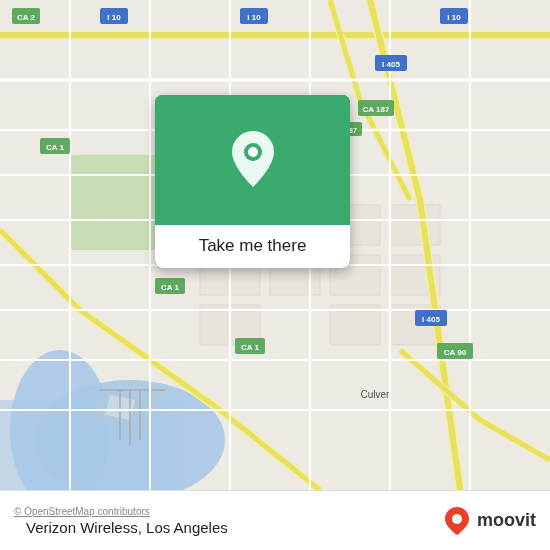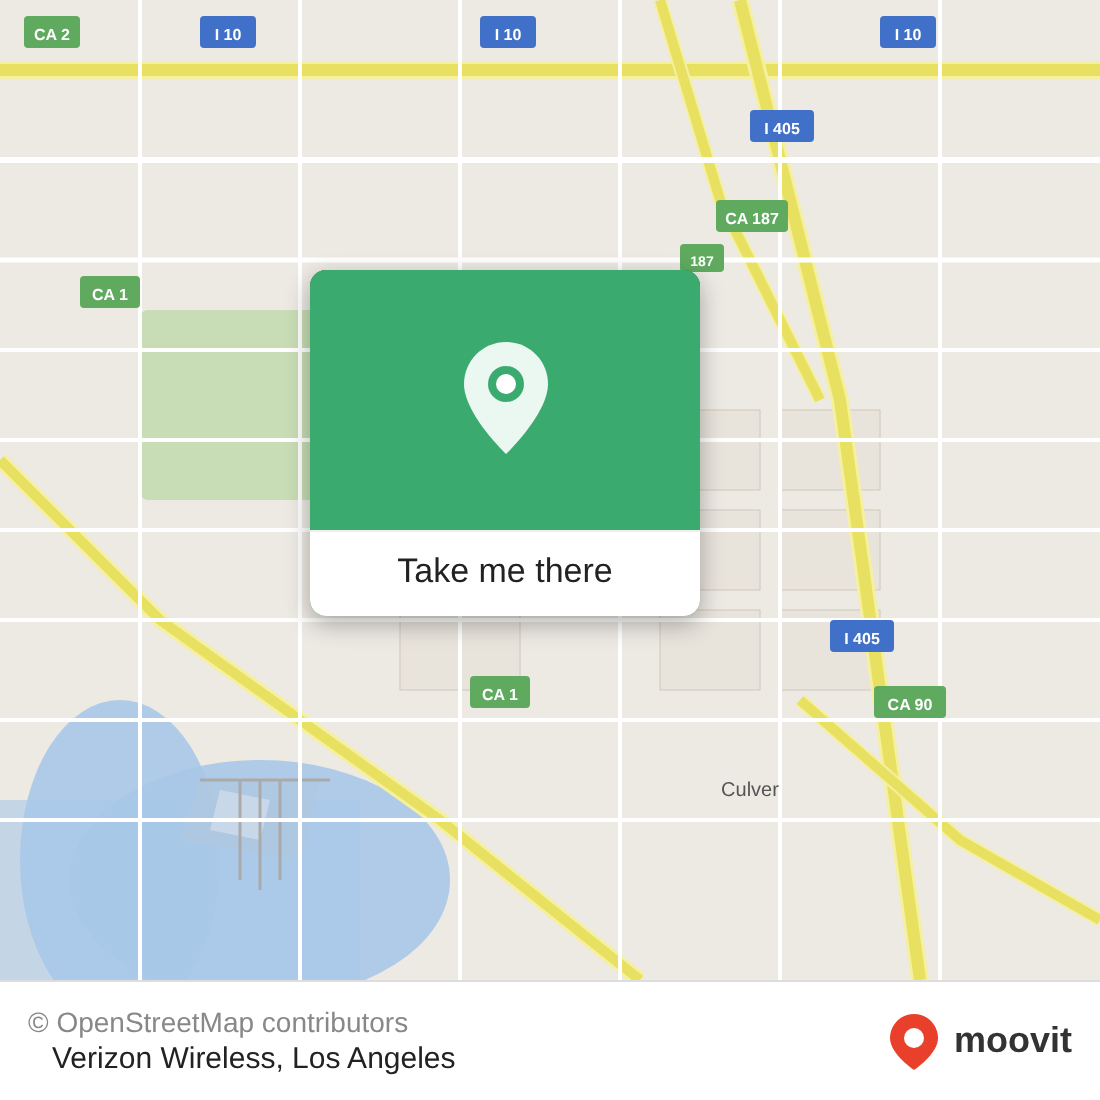--- a/index.html
+++ b/index.html
@@ -34,21 +34,20 @@
     .popup-card {
       position: absolute;
       top: 95px;
       left: 155px;
       width: 195px;
       background: #15803d;
       border-radius: 8px;
       box-shadow: 0 4px 12px rgba(0,0,0,0.3);
       overflow: hidden;
       z-index: 10;
-      margin-top: 40px;
     }
 
     .popup-green {
       background-color: #3aaa6e;
       height: 130px;
       display: flex;
       align-items: center;
       justify-content: center;
     }
 
@@ -80,22 +79,23 @@
       bottom: 0;
       left: 0;
     }
 
     .bottom-left {
       display: flex;
       flex-direction: column;
     }
 
     .copyright-text {
-      font-size: 14px;
+      font-size: 10px;
       color: #888;
+      text-decoration: underline;
     }
 
     .location-title {
       font-size: 15px;
       font-weight: 500;
       color: #222;
       margin-top: 2px;
       margin-left: 12px;
     }
 

